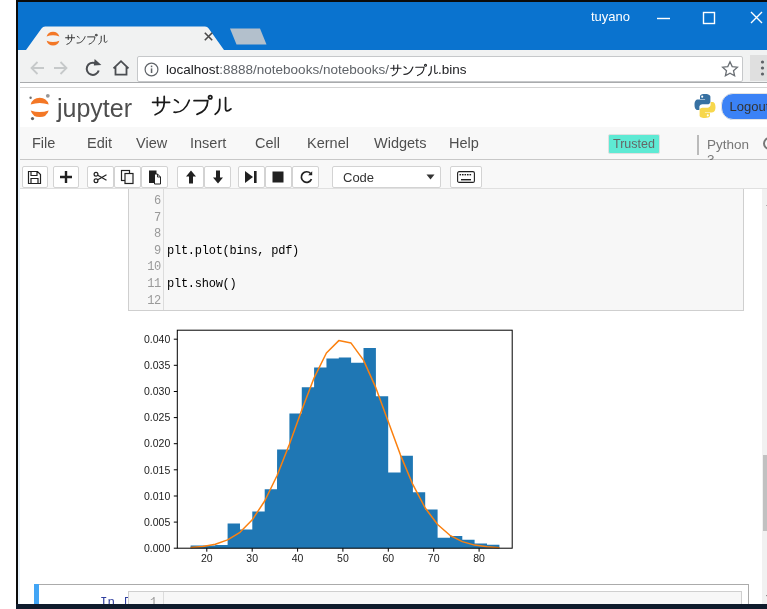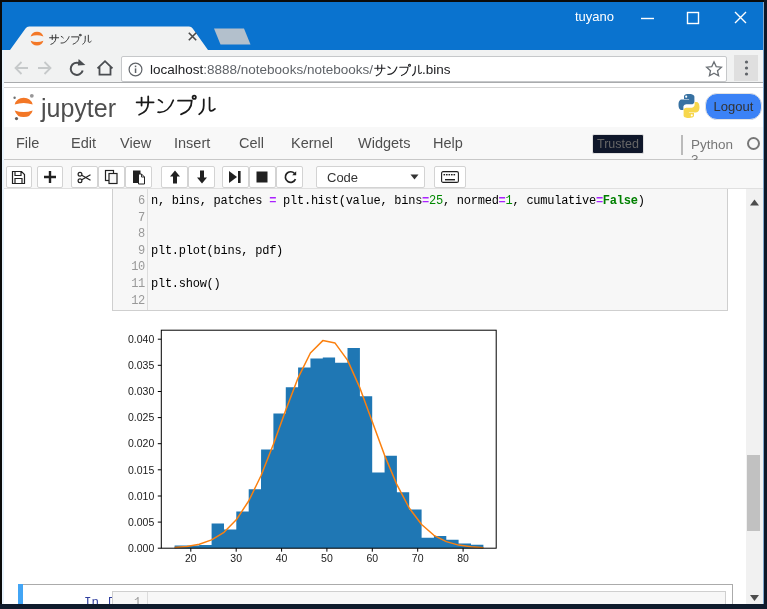--- a/index.html
+++ b/index.html
@@ -1,18 +1,18 @@
 <!DOCTYPE html>
 <html><head>
 <meta charset="utf-8">
 <style>
 html,body{margin:0;padding:0;}
 body{width:767px;height:609px;overflow:hidden;position:relative;font-family:"Liberation Sans",sans-serif;background:#fff;}
 .abs{position:absolute;}
-#win{position:absolute;left:0;top:0;width:681px;height:609px;background:#fff;}
+#win{position:absolute;left:16px;top:0;width:681px;height:609px;background:#fff;}
 
 #b-top{left:0;top:0;width:767px;height:2px;background:#0b0b0b;}
 #b-left{left:0;top:0;width:2px;height:604px;background:#0b0b0b;}
 #b-left2{left:2px;top:50px;width:2px;height:554px;background:#e8f3fc;}
 #b-right{left:764px;top:0;width:3px;height:604px;background:#0e1726;}
 #b-right2{left:763px;top:2px;width:1px;height:602px;background:#7fa6cb;}
 #b-bottom{left:0;top:604px;width:767px;height:5px;background:#0f1b2c;}
 
 #titlebar{left:2px;top:2px;width:761px;height:48px;background:#0a73cf;}
 #tbtext{left:575px;top:9px;width:80px;height:16px;color:#fff;font-size:13px;}
@@ -180,21 +180,21 @@
 
   <div class="abs" id="jmenu"></div>
   <div class="abs menuitem" style="left:16px;">File</div>
   <div class="abs menuitem" style="left:71px;">Edit</div>
   <div class="abs menuitem" style="left:120px;">View</div>
   <div class="abs menuitem" style="left:174px;">Insert</div>
   <div class="abs menuitem" style="left:239px;">Cell</div>
   <div class="abs menuitem" style="left:291px;">Kernel</div>
   <div class="abs menuitem" style="left:358px;">Widgets</div>
   <div class="abs menuitem" style="left:433px;">Help</div>
-  <div class="abs" style="left:592px;top:134px;width:52px;height:20px;background:#0f172a;border:1px solid #e0e0e0;border-radius:2px;box-sizing:border-box;text-align:center;line-height:18px;font-size:12.5px;color:#666;">Trusted</div>
+  <div class="abs" style="left:592px;top:134px;width:52px;height:20px;background:#5eead4;border:1px solid #e0e0e0;border-radius:2px;box-sizing:border-box;text-align:center;line-height:18px;font-size:12.5px;color:#666;">Trusted</div>
   <div class="abs" style="left:681px;top:135px;width:1.5px;height:20px;background:#bbb;"></div>
   <div class="abs" style="left:691px;top:137px;font-size:13.5px;color:#777;">Python 3</div>
   <div class="abs" style="left:747px;top:137px;width:13px;height:13px;border:2px solid #777;border-radius:50%;box-sizing:border-box;"></div>
 
   <div class="abs" id="jtoolbar"></div>
   <div class="abs" id="jtline"></div>
 
   <div class="jbtn" style="left:6px;width:26px;"></div>
   <div class="jbtn" style="left:37px;width:26px;"></div>
   <div class="jbtn" style="left:71px;width:27px;"></div>
@@ -266,21 +266,20 @@
   <div class="abs" id="nb">
     <div class="abs" id="cell1"></div>
     <div class="abs" id="gutsep"></div>
     <div class="abs lnum" style="left:111px;top:5px;">6</div>
     <div class="abs lnum" style="left:111px;top:21.6px;">7</div>
     <div class="abs lnum" style="left:111px;top:38.2px;">8</div>
     <div class="abs lnum" style="left:111px;top:54.8px;">9</div>
     <div class="abs lnum" style="left:111px;top:71.4px;">10</div>
     <div class="abs lnum" style="left:111px;top:88px;">11</div>
     <div class="abs lnum" style="left:111px;top:104.6px;">12</div>
-    <div class="cline" style="top:5px;">n, bins, patches <span class="op">=</span> plt.hist(value, bins<span class="op">=</span><span class="num">25</span>, normed<span class="op">=</span><span class="num">1</span>, cumulative<span class="op">=</span><span class="kw">False</span>)</div>
     <div class="cline" style="top:54.8px;">plt.plot(bins, pdf)</div>
     <div class="cline" style="top:88px;">plt.show()</div>
 
     <svg class="icon" style="left:98px;top:136px" width="420" height="250" viewBox="0 0 420 250">
     <path d="M74.6 223.2 L74.6 220.6 L86.9 220.6 L86.9 220.6 L99.3 220.6 L99.3 220.1 L111.6 220.1 L111.6 198.6 L124.0 198.6 L124.0 204.4 L136.3 204.4 L136.3 186.6 L148.7 186.6 L148.7 164.2 L161.0 164.2 L161.1 124.4 L173.4 124.4 L173.4 88.4 L185.7 88.4 L185.8 62.3 L198.1 62.3 L198.1 42.4 L210.5 42.4 L210.4 33.5 L222.8 33.5 L222.8 32.5 L235.1 32.5 L235.1 37.7 L247.5 37.7 L247.5 23.1 L259.9 23.1 L259.9 71.2 L272.2 71.2 L272.2 147.4 L284.6 147.4 L284.5 130.7 L296.9 130.7 L296.9 167.3 L309.2 167.3 L309.2 184.5 L321.6 184.5 L321.6 212.8 L334.0 212.8 L333.9 210.9 L346.3 210.9 L346.3 214.8 L358.6 214.8 L358.6 218.5 L371.0 218.5 L371.0 219.8 L383.4 219.8 L383.4 223.2 Z" fill="#1f77b4"></path>
     <polyline points="74.6,222.5 86.9,221.4 99.3,219.2 111.6,214.9 124.0,207.3 136.3,194.8 148.7,176.0 161.1,150.5 173.4,119.3 185.8,85.1 198.1,52.8 210.4,28.0 222.8,15.6 235.1,18.1 247.5,35.1 259.9,62.9 272.2,96.4 284.5,130.1 296.9,159.7 309.2,183.0 321.6,199.5 333.9,210.3 346.3,216.6 358.6,220.1 371.0,221.8 383.4,222.7" fill="none" stroke="#fb800f" stroke-width="1.5" stroke-linejoin="round"></polyline>
     <rect x="61.3" y="5.2" width="334.9" height="218.0" fill="none" stroke="#000" stroke-width="1"></rect>
     <g stroke="#000" stroke-width="1">
           <line x1="90.8" y1="223.2" x2="90.8" y2="226.7"></line>
           <line x1="136.2" y1="223.2" x2="136.2" y2="226.7"></line>

